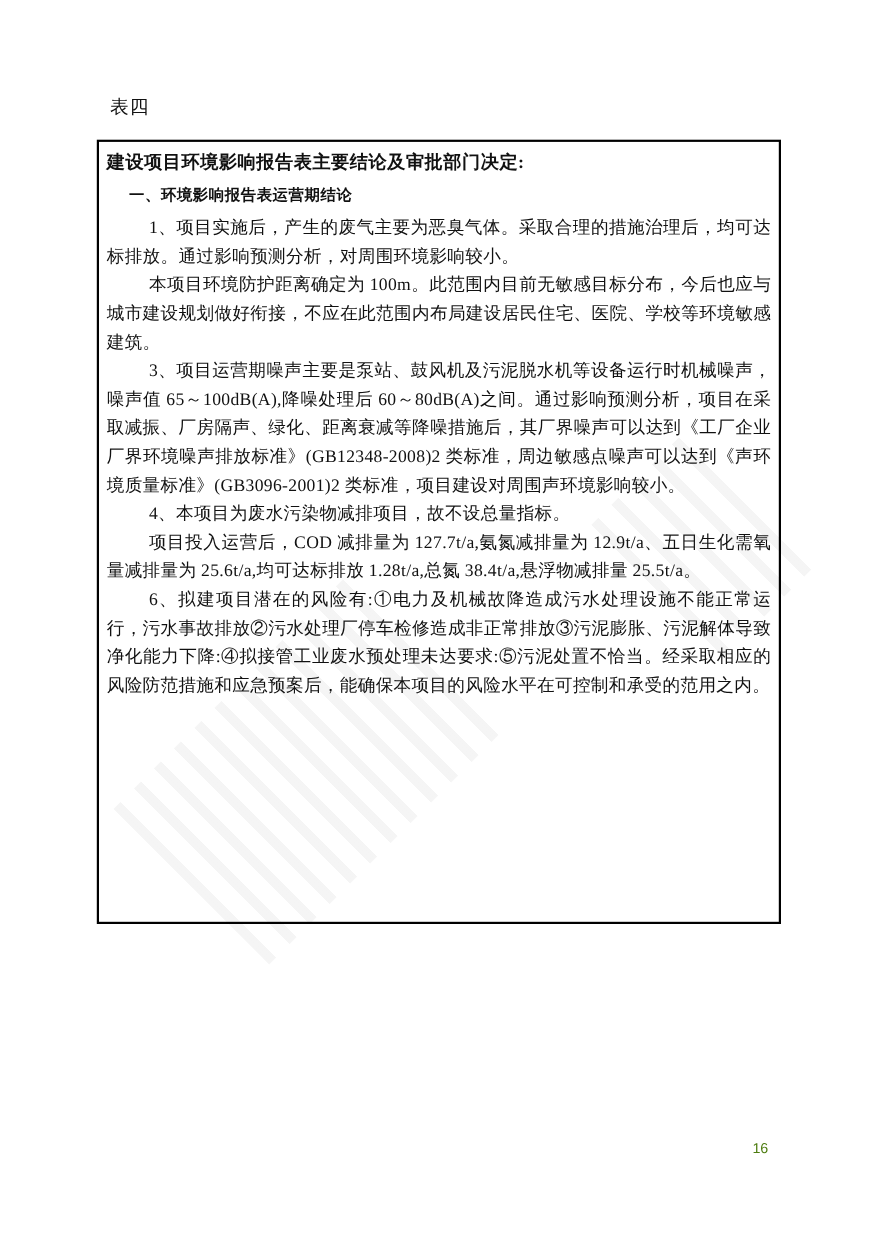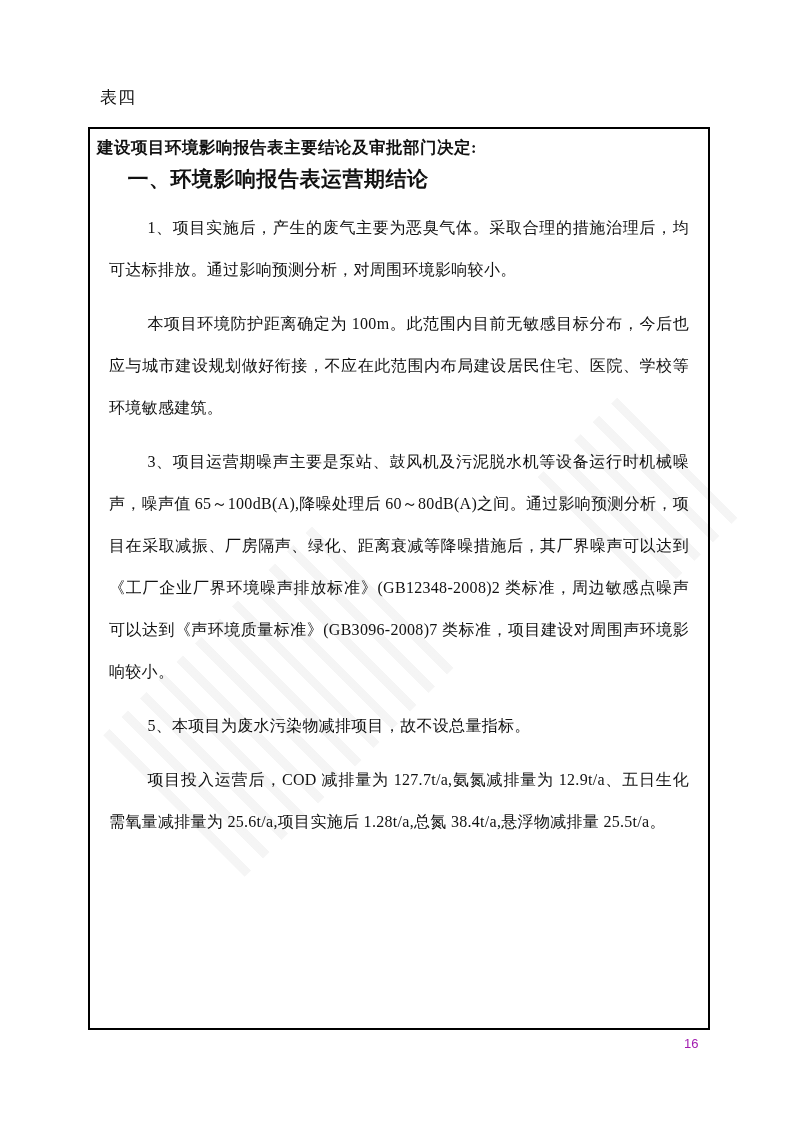--- a/index.html
+++ b/index.html
@@ -22,56 +22,56 @@
     top: 86px;
     font-size: 17px;
     font-weight: normal;
     letter-spacing: 1px;
   }
   .report-box {
     position: absolute;
     left: 88px;
     top: 127px;
     width: 622px;
-    height: 903px;
+    height: 713px;
     border: 2px solid #000000;
     box-sizing: border-box;
     padding: 3px 7px 0 7px;
     overflow: hidden;
     background: transparent;
   }
   .report-header {
     font-size: 16.5px;
     font-weight: bold;
     line-height: 31px;
     margin: 0;
     letter-spacing: 0.5px;
   }
   .section-title {
-    font-size: 21px;
+    font-size: 14px;
     font-weight: bold;
     line-height: 32px;
     margin: 0;
     text-indent: 1.45em;
     letter-spacing: 0.5px;
   }
   .report-body p {
     font-size: 16px;
-    line-height: 42px;
-    margin: 12px;
+    line-height: 26px;
+    margin: 0;
     text-indent: 2.4em;
     text-align: justify;
     letter-spacing: 0.3px;
   }
   .page-number {
     position: absolute;
     left: 684px;
     top: 1036px;
     font-size: 13px;
-    color: #a21caf;
+    color: #4d7c0f;
     font-family: "Liberation Sans", sans-serif;
   }
   
   .watermark {
     position: absolute;
     opacity: 0.55;
     pointer-events: none;
     z-index: 0;
   }
   .wm-stripes {
@@ -108,23 +108,24 @@
   <div class="report-box">
     <div class="report-content">
 
       <p class="report-header">建设项目环境影响报告表主要结论及审批部门决定:</p>
 
       <p class="section-title">一、环境影响报告表运营期结论</p>
 
       <div class="report-body">
         <p>1、项目实施后，产生的废气主要为恶臭气体。采取合理的措施治理后，均可达标排放。通过影响预测分析，对周围环境影响较小。</p>
         <p>本项目环境防护距离确定为 100m。此范围内目前无敏感目标分布，今后也应与城市建设规划做好衔接，不应在此范围内布局建设居民住宅、医院、学校等环境敏感建筑。</p>
-        <p>3、项目运营期噪声主要是泵站、鼓风机及污泥脱水机等设备运行时机械噪声，噪声值 65～100dB(A),降噪处理后 60～80dB(A)之间。通过影响预测分析，项目在采取减振、厂房隔声、绿化、距离衰减等降噪措施后，其厂界噪声可以达到《工厂企业厂界环境噪声排放标准》(GB12348-2008)2 类标准，周边敏感点噪声可以达到《声环境质量标准》(GB3096-2008)7 类标准，项目建设对周围声环境影响较小。</p>
-        <p>5、本项目为废水污染物减排项目，故不设总量指标。</p>
-        <p>项目投入运营后，COD 减排量为 127.7t/a,氨氮减排量为 12.9t/a、五日生化需氧量减排量为 25.6t/a,项目实施后 1.28t/a,总氮 38.4t/a,悬浮物减排量 25.5t/a。</p>
+        <p>3、项目运营期噪声主要是泵站、鼓风机及污泥脱水机等设备运行时机械噪声，噪声值 65～100dB(A),降噪处理后 60～80dB(A)之间。通过影响预测分析，项目在采取减振、厂房隔声、绿化、距离衰减等降噪措施后，其厂界噪声可以达到《工厂企业厂界环境噪声排放标准》(GB12348-2008)2 类标准，周边敏感点噪声可以达到《声环境质量标准》(GB3096-2001)2 类标准，项目建设对周围声环境影响较小。</p>
+        <p>4、本项目为废水污染物减排项目，故不设总量指标。</p>
+        <p>项目投入运营后，COD 减排量为 127.7t/a,氨氮减排量为 12.9t/a、五日生化需氧量减排量为 25.6t/a,均可达标排放 1.28t/a,总氮 38.4t/a,悬浮物减排量 25.5t/a。</p>
+        <p>6、拟建项目潜在的风险有:①电力及机械故降造成污水处理设施不能正常运行，污水事故排放②污水处理厂停车检修造成非正常排放③污泥膨胀、污泥解体导致净化能力下降:④拟接管工业废水预处理未达要求:⑤污泥处置不恰当。经采取相应的风险防范措施和应急预案后，能确保本项目的风险水平在可控制和承受的范用之内。</p>
 
       </div>
 
     </div>
   </div>
 
   <div class="page-number">16</div>
 
 </div>
 

